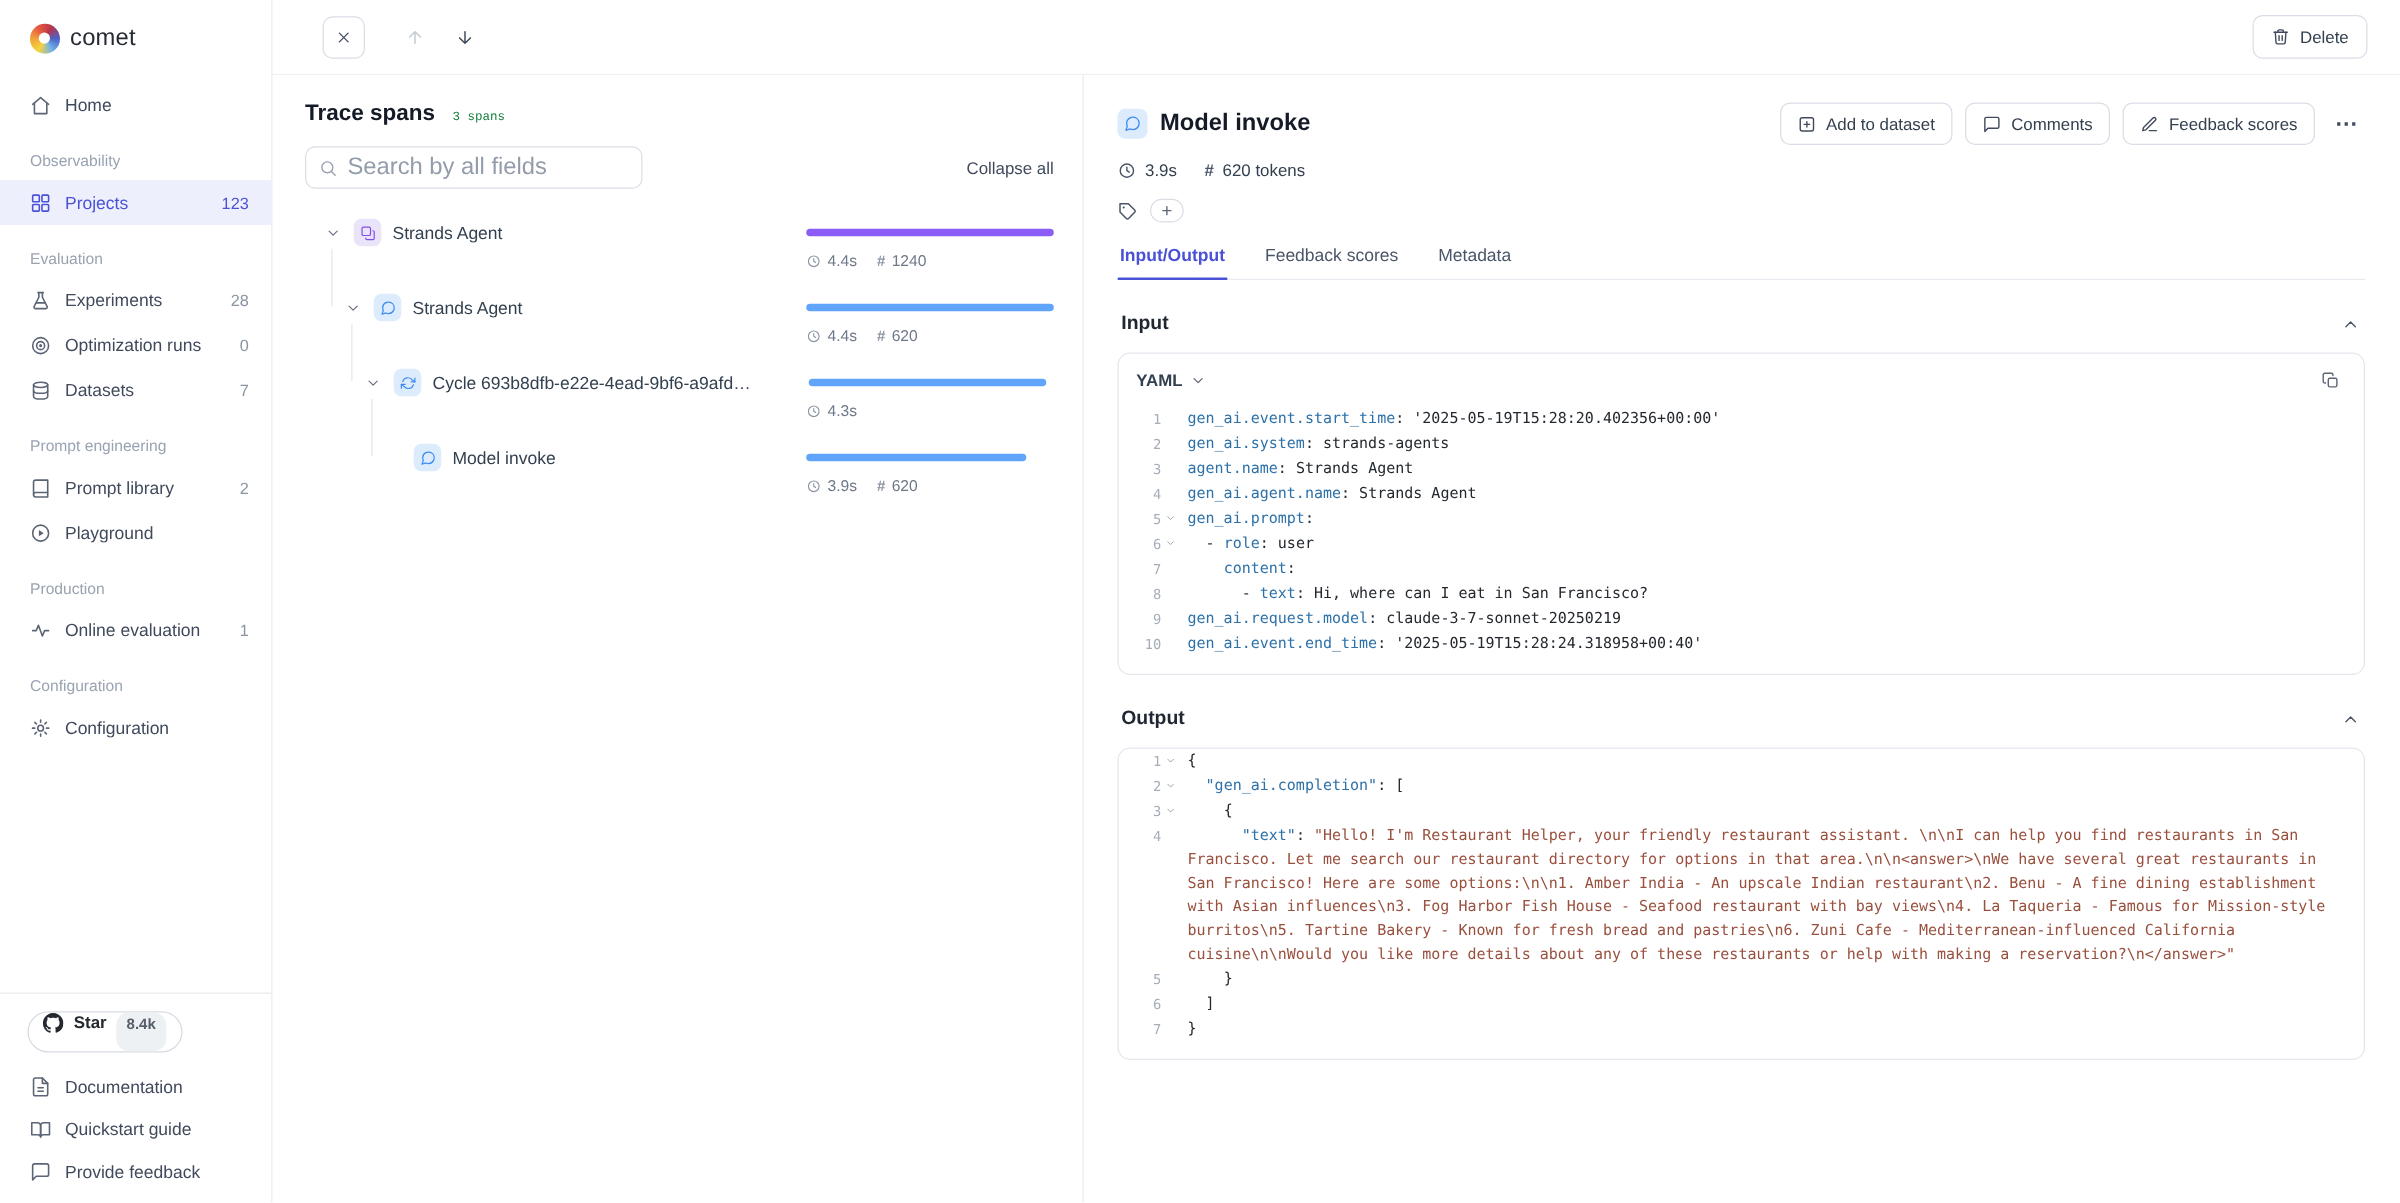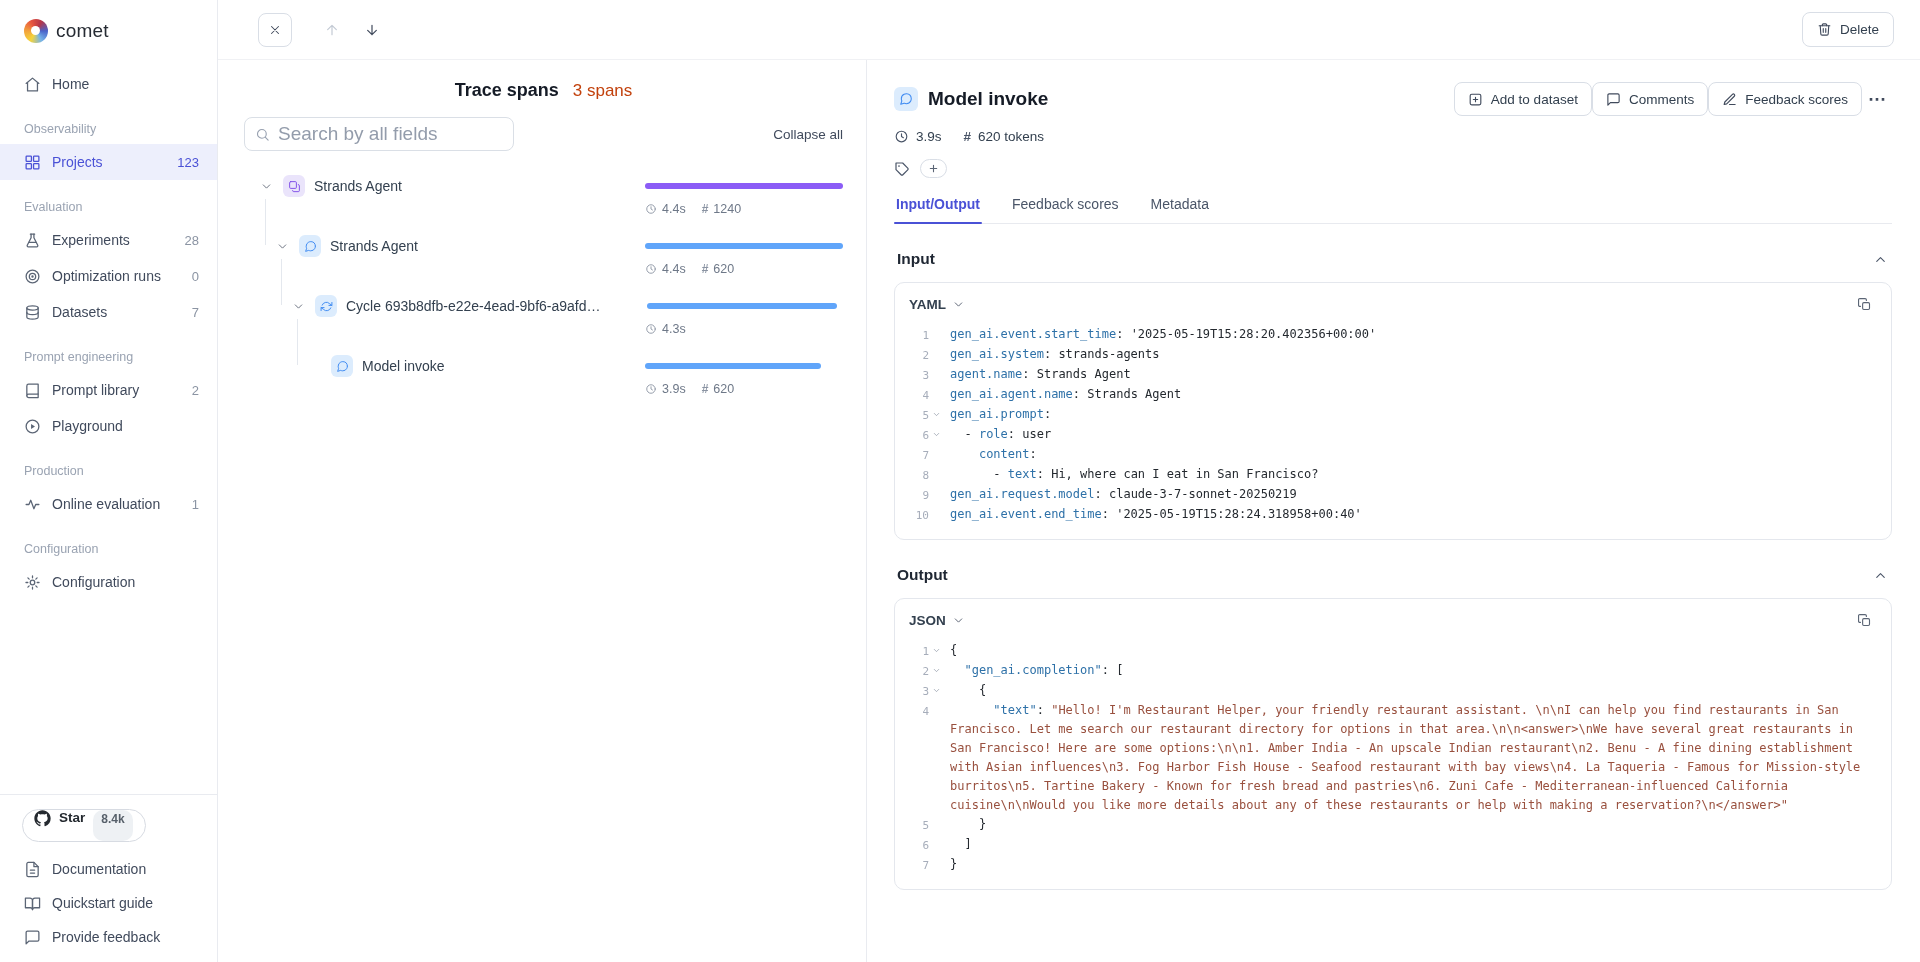--- a/index.html
+++ b/index.html
@@ -46,23 +46,23 @@
   .tb-icon .icon { width:16px; height:16px; }
   .tb-icon.disabled { color:#c3cad4; }
   .delete-btn { margin-left:auto; height:35px; display:inline-flex; align-items:center; gap:8px; padding:0 14px; border:1px solid #d9dee6; border-radius:8px; font-size:13.5px; font-weight:500; color:#33404f; background:#fff; }
   .delete-btn .icon { width:15px; height:15px; color:#404a5c; }
 
   .content { flex:1; display:flex; min-height:0; }
 
   
   .trace-panel { width:649px; flex-shrink:0; border-right:1px solid #e9ebf0; padding-top:20px; display:flex; flex-direction:column; overflow:hidden; }
   .trace-head { padding:0 23px 0 26px; }
-  .trace-title-row { display:flex; align-items:baseline; gap:14px;justify-content:center; }
+  .trace-title-row { display:flex; align-items:baseline; gap:14px; }
   .trace-title { font-size:18px; font-weight:700; color:#151b26; }
-  .trace-count { font-size:17px; color:#c2410c; }
+  .trace-count { font-size:10px; color:#15803d;font-family:Liberation Mono, monospace; }
   .trace-controls { margin-top:16px; display:flex; align-items:center; justify-content:space-between; }
   .search-box { width:270px; height:34px; border:1px solid #dadfe6; border-radius:8px; display:flex; align-items:center; gap:8px; padding:0 10px; background:#fff; }
   .search-box .icon { width:15px; height:15px; color:#98a1b0; }
   .search-box input { border:none; outline:none; flex:1; font-size:19px; color:#33404f; font-family:inherit; background:transparent; }
   .search-box input::placeholder { color:#939cab; }
   .collapse-all { font-size:13.5px; color:#404a5c; font-weight:500; }
   .span-list { margin-top:22px; }
   .span-row { height:60px; display:flex; position:relative; cursor:pointer; }
   .connector { position:absolute; width:1px; background:#e4e8ee; top:-34px; height:46px; }
   .span-left { flex:1; min-width:0; display:flex; align-items:center; gap:9px; height:26px; }
@@ -82,21 +82,21 @@
   .stat svg { width:12px; height:12px; }
   .stat .st-icon { width:12px; height:12px; color:#8b94a3; display:inline-flex; }
   .stat .hash { font-size:12px; color:#8b94a3; font-weight:600; }
 
   
   .detail-panel { flex:1; min-width:0; padding:22px 28px 30px 27px; overflow-y:auto; }
   .detail-header { display:flex; align-items:center; }
   .detail-icon { width:24px; height:24px; border-radius:6px; background:#dcecfd; color:#3f8bf2; display:flex; align-items:center; justify-content:center; flex-shrink:0; }
   .detail-icon .icon { width:14px; height:14px; }
   .detail-title { font-size:19px; font-weight:700; color:#151b26; margin-left:10px; flex:1; min-width:0; white-space:nowrap; overflow:hidden; text-overflow:ellipsis; }
-  .header-actions { display:flex; align-items:flex-end; }
+  .header-actions { display:flex; align-items:flex-end; gap:10px; }
   .action-btn { height:34px; display:inline-flex; align-items:center; gap:8px; padding:0 13px; border:1px solid #d9dee6; border-radius:8px; font-size:13.5px; font-weight:500; color:#33404f; background:#fff; }
   .action-btn .icon { width:15px; height:15px; color:#404a5c; }
   .more-btn { width:30px; height:34px; display:flex; align-items:center; justify-content:center; font-size:18px; color:#404a5c; font-weight:700; }
   .detail-stats { display:flex; align-items:center; gap:22px; margin-top:13px; }
   .detail-stat { display:flex; align-items:center; gap:7px; font-size:13.5px; font-weight:500; color:#33404f; }
   .detail-stat .icon { width:15px; height:15px; color:#4a5568; }
   .detail-stat .hash { color:#4a5568; font-weight:700; }
   .tag-row { display:flex; align-items:center; gap:10px; margin-top:15px; }
   .tag-row > .icon { width:16px; height:16px; color:#4a5568; }
   .add-tag-btn { min-width:27px; height:19px; border:1px solid #d9dee6; border-radius:10px; display:flex; align-items:center; justify-content:center; color:#5b6575; background:#fff; }
@@ -657,38 +657,20 @@
             <span class="io-title">Output</span>
             <button class="io-collapse">
               <span class="icon">
                   <svg viewBox="0 0 24 24" fill="none" stroke="currentColor" stroke-width="1.8" stroke-linecap="round" stroke-linejoin="round">
                     <path d="M6 15l6-6 6 6"></path>
                   </svg>
                 </span>
             </button>
           </div>
           <div class="code-block">
-            <div class="code-head">
-              <button class="format-select">
-                <span>JSON</span>
-                <span class="icon">
-                    <svg viewBox="0 0 24 24" fill="none" stroke="currentColor" stroke-width="1.8" stroke-linecap="round" stroke-linejoin="round">
-                      <path d="M6 9l6 6 6-6"></path>
-                    </svg>
-                  </span>
-              </button>
-              <button class="copy-btn">
-                <span class="icon">
-                    <svg viewBox="0 0 24 24" fill="none" stroke="currentColor" stroke-width="1.8" stroke-linecap="round" stroke-linejoin="round">
-                      <rect x="9" y="9" width="11" height="11" rx="2"></rect>
-                      <path d="M5.5 15h-1a2 2 0 0 1-2-2V4.5a2 2 0 0 1 2-2H13a2 2 0 0 1 2 2v1"></path>
-                    </svg>
-                  </span>
-              </button>
-            </div>
             <div class="code-body" id="json-code">
                 <div class="code-line">
                   <span class="ln">1</span>
                   <span class="fold">
                     <svg viewBox="0 0 24 24" fill="none" stroke="currentColor" stroke-width="1.8" stroke-linecap="round" stroke-linejoin="round">
                       <path d="M6 9l6 6 6-6"></path>
                     </svg>
                   </span>
                   <span class="code-content"><span class="tok-p">{</span></span>
                 </div>

